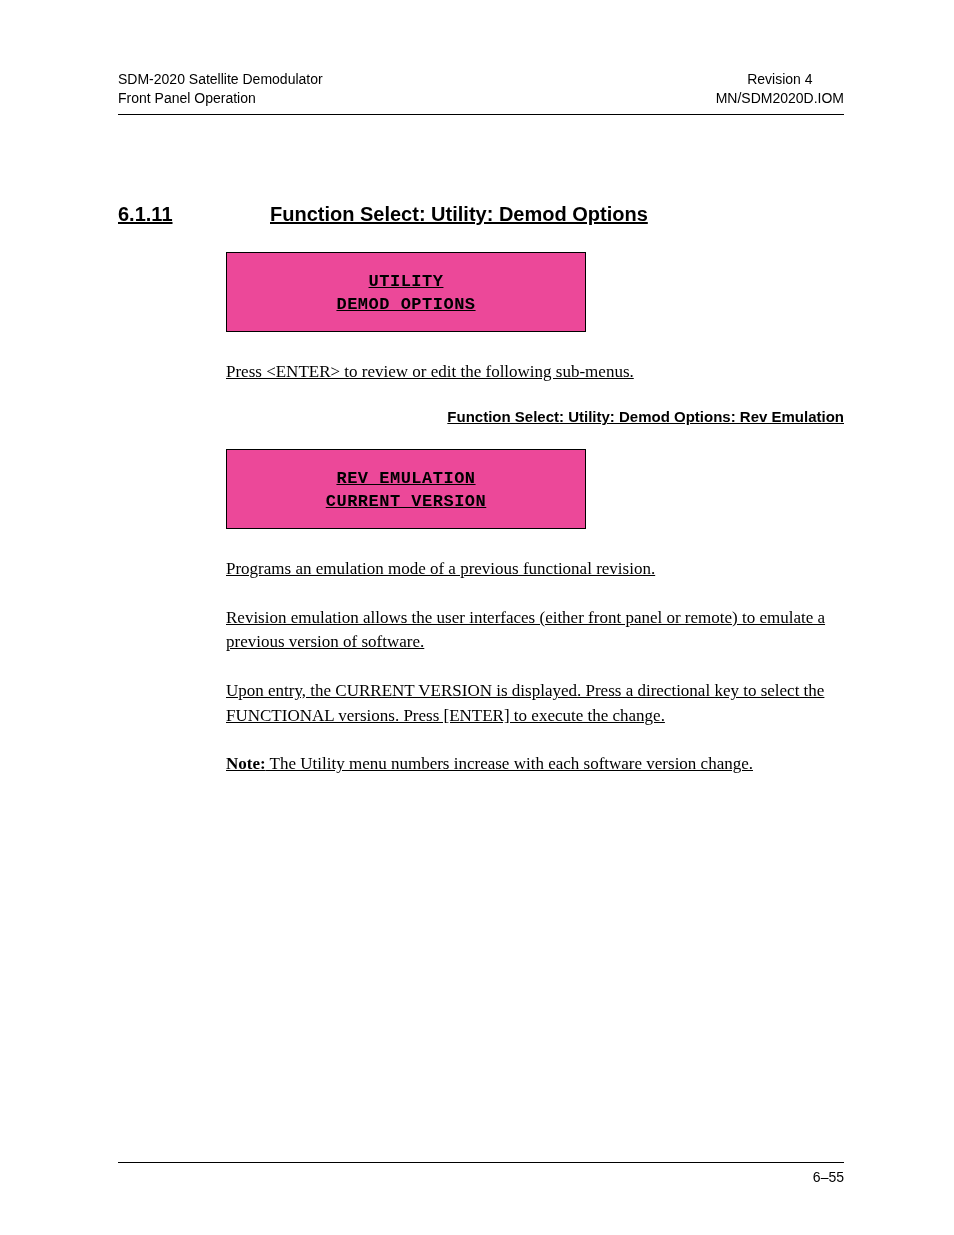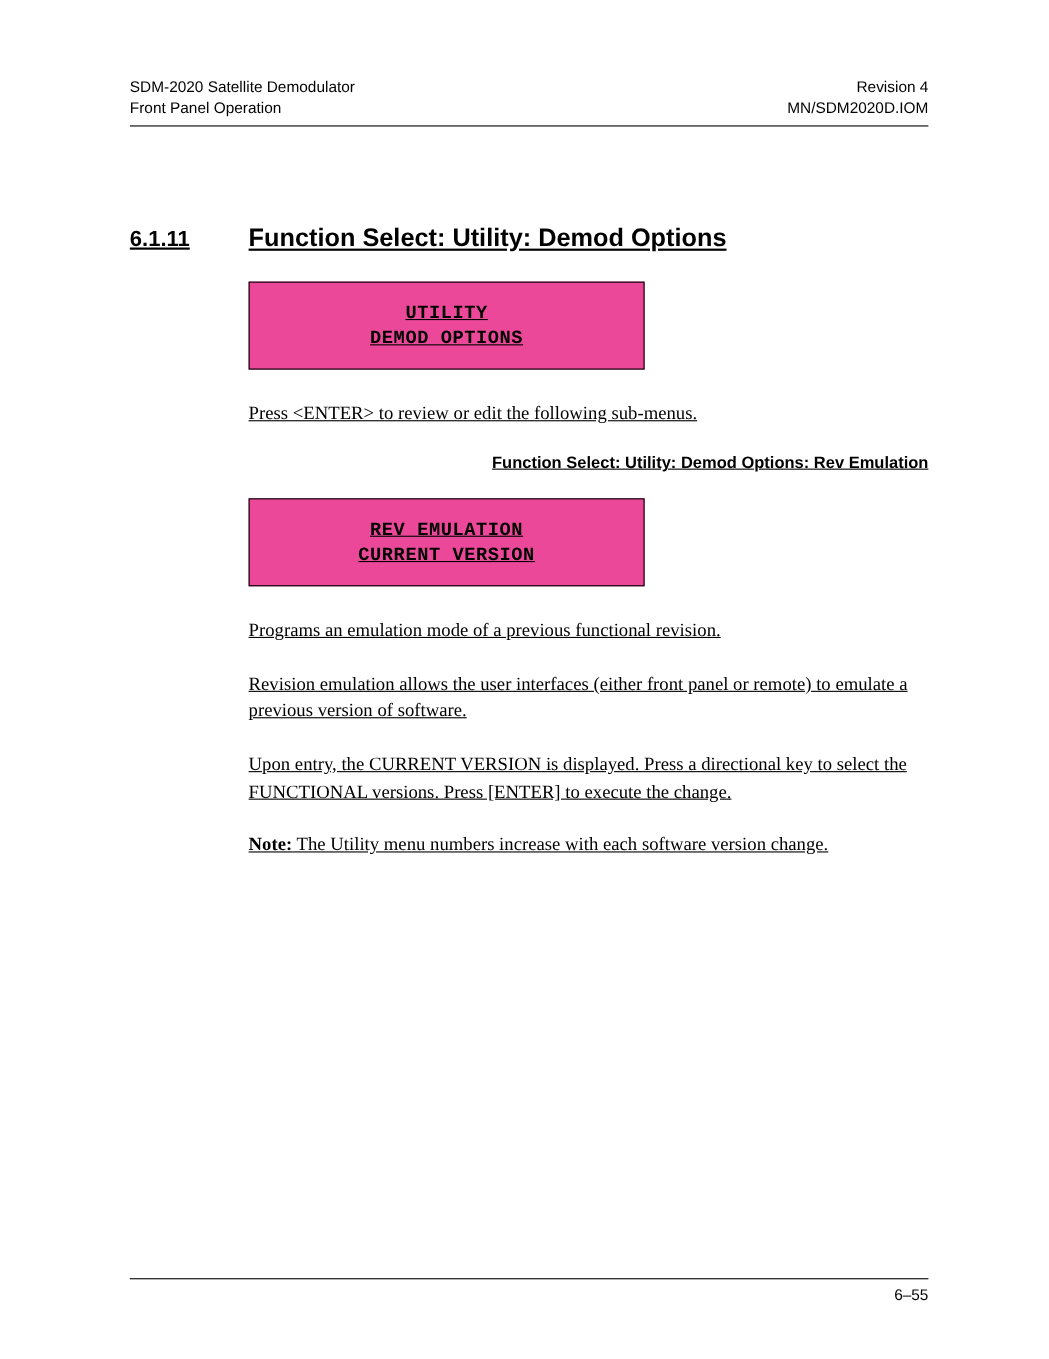--- a/index.html
+++ b/index.html
@@ -21,21 +21,21 @@
     flex-direction: column;
   }
   .header-row {
     display: flex;
     justify-content: space-between;
     font-family: Arial, Helvetica, sans-serif;
     font-size: 14px;
     line-height: 1.35;
   }
   .header-left { text-align: left; }
-  .header-right { text-align: right; }
+  .header-right { text-align: center; }
   .hr-top {
     border: none;
     border-top: 1px solid #000;
     margin: 6px 0 0 0;
   }
   .content {
     flex: 1;
     padding-top: 88px;
     text-decoration: underline;
   }
@@ -47,21 +47,22 @@
   .section-number {
     font-family: Arial, Helvetica, sans-serif;
     font-weight: bold;
     font-size: 20px;
     width: 108px;
     flex-shrink: 0;
   }
   .section-title {
     font-family: Arial, Helvetica, sans-serif;
     font-weight: bold;
-    font-size: 23px;
+    font-size: 20px;
+    margin-left: 44px;
   }
   .indent-block {
     margin-left: 108px;
   }
   .lcd-box {
     border: 1px solid #000;
     background: #ec4899;
     width: 360px;
     box-sizing: border-box;
     padding: 18px 10px 14px 10px;

